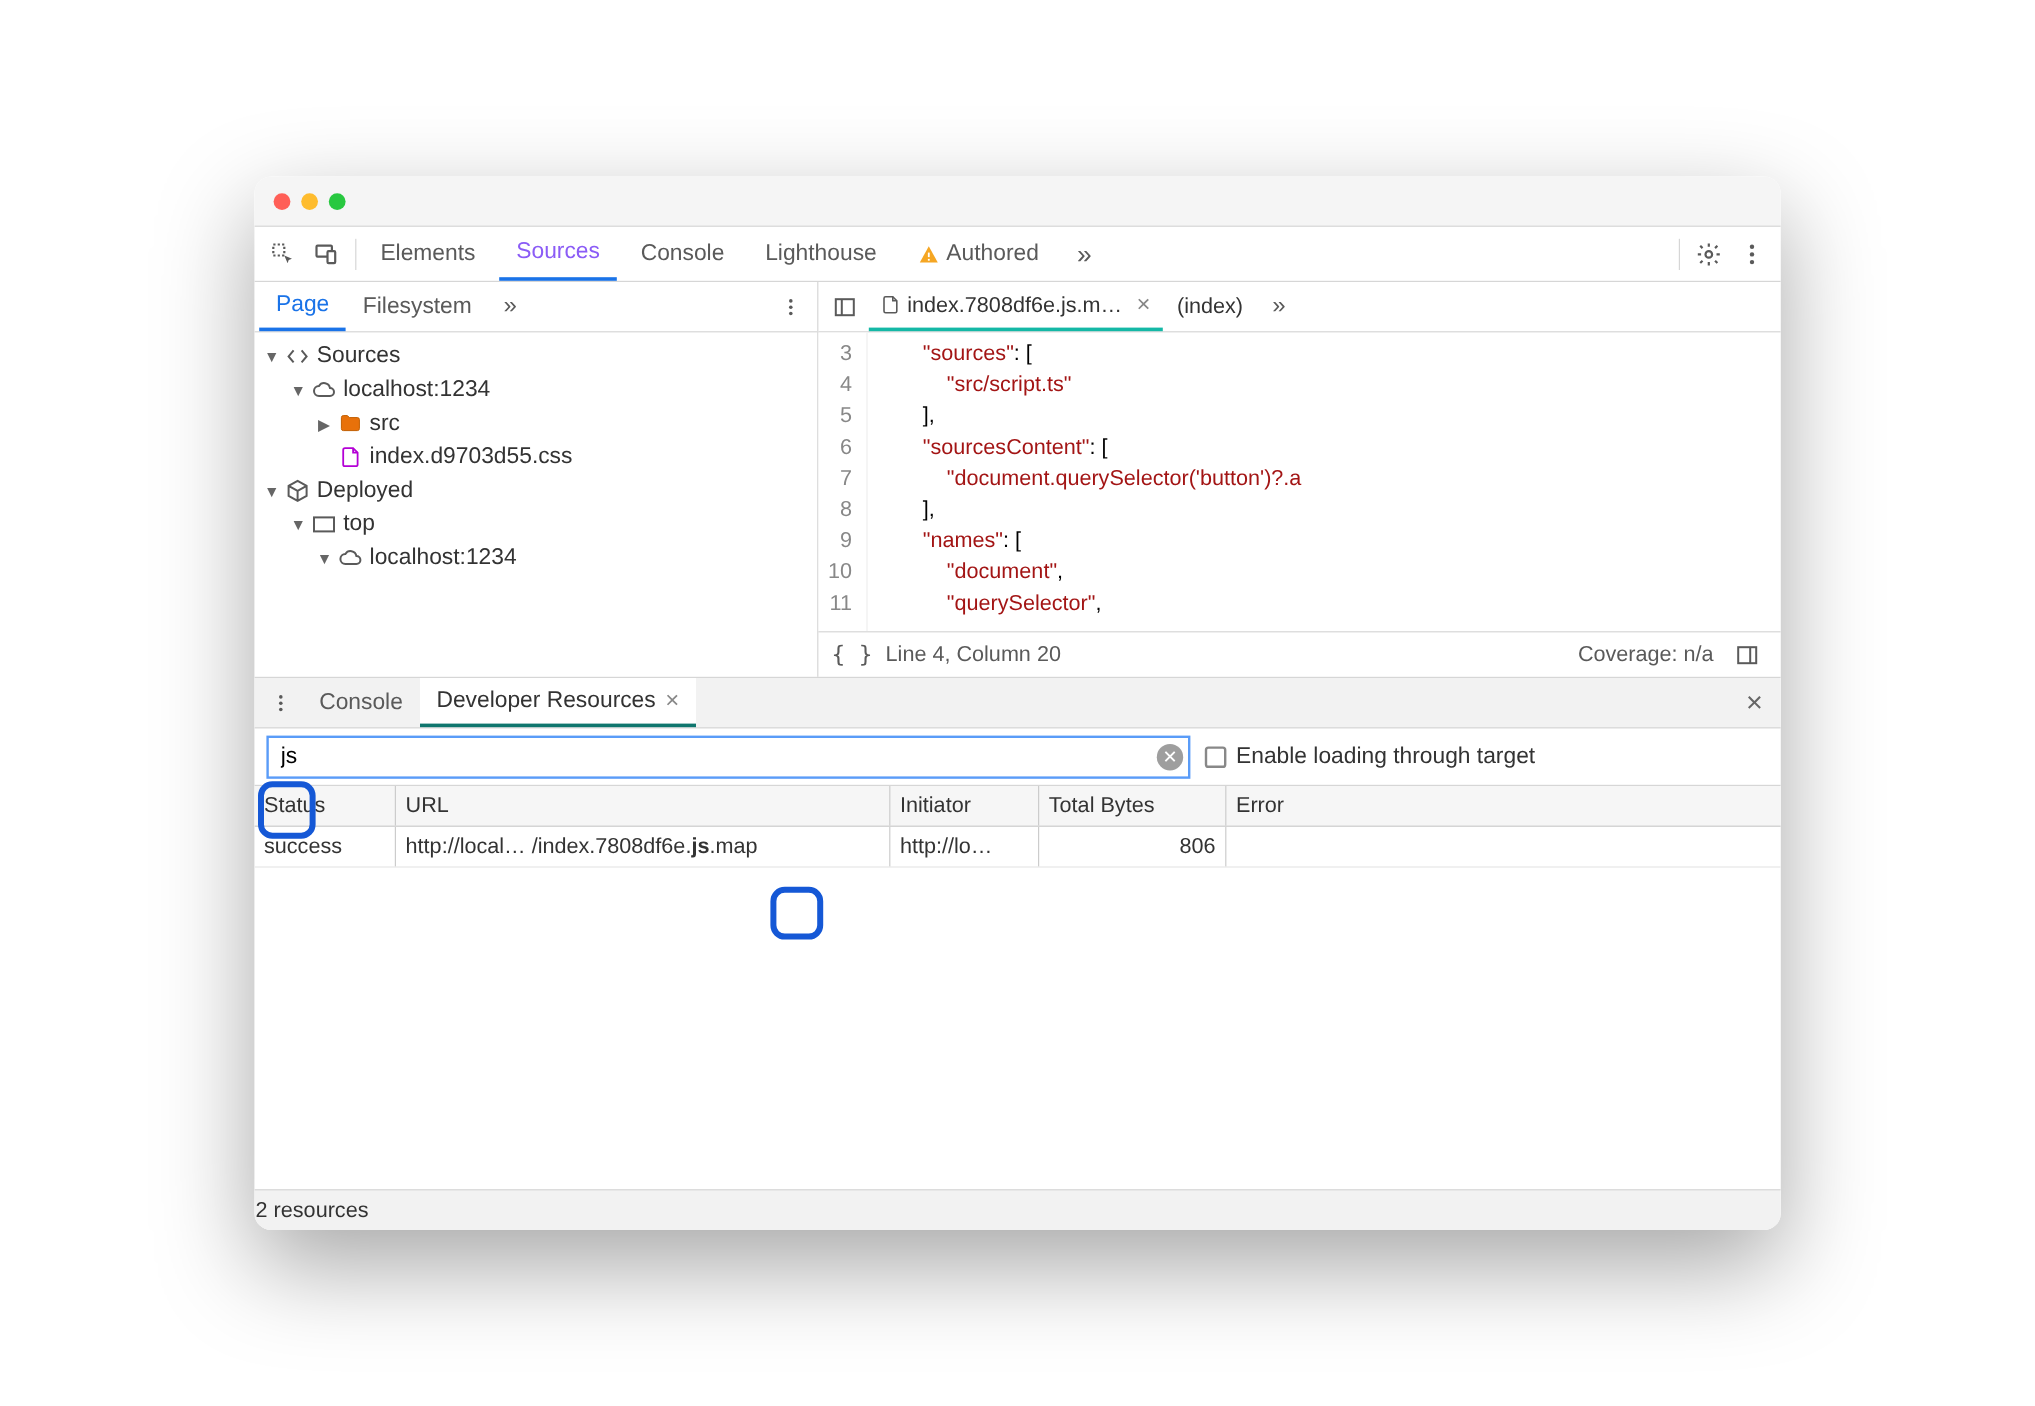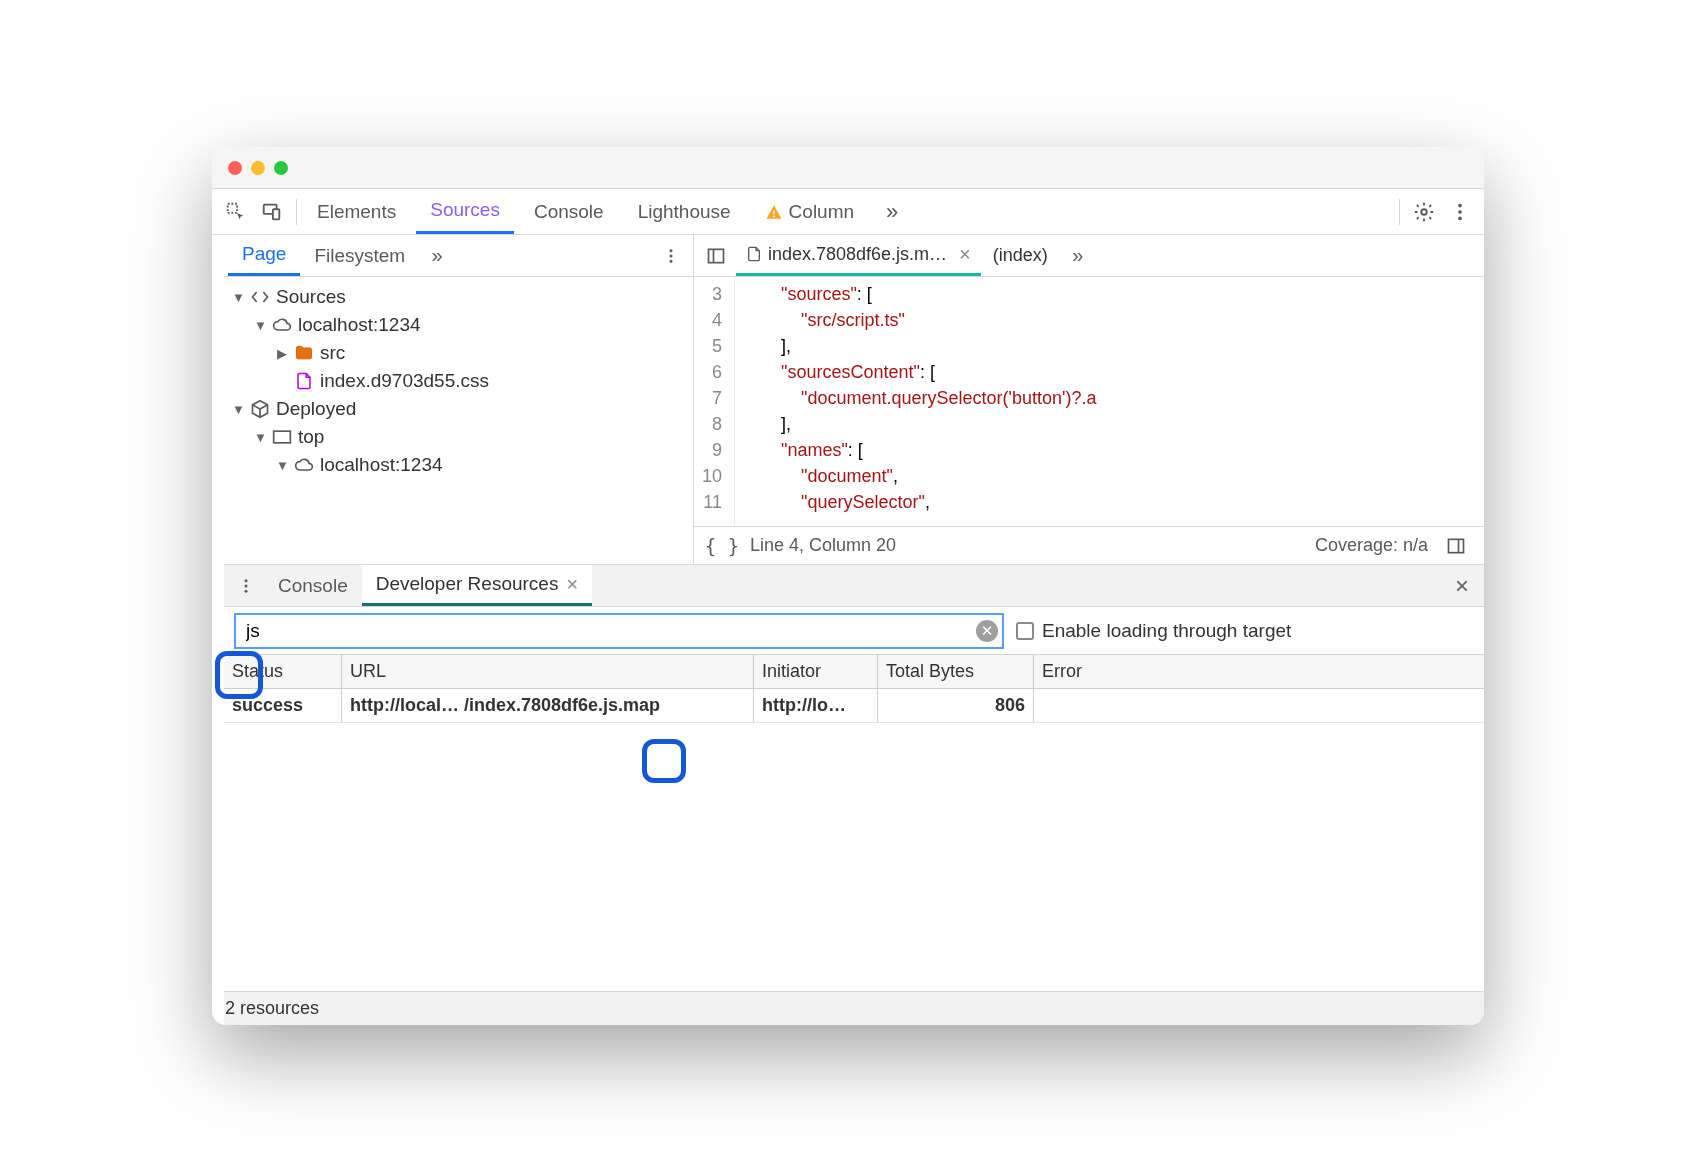--- a/index.html
+++ b/index.html
@@ -10,21 +10,21 @@
 .tl { width: 14px; height: 14px; border-radius: 50%; }
 .tl.red { background: #ff5f57; } .tl.yellow { background: #febc2e; } .tl.green { background: #28c840; }
 .titlebar-title { flex: 1; text-align: center; font-size: 18px; font-weight: 600; color: #333; }
 .toolbar { height: 46px; display: flex; align-items: center; border-bottom: 1px solid #d6d6d6; padding: 0 6px; }
 .tb-iconbtn { width: 36px; height: 36px; display: flex; align-items: center; justify-content: center; color: #5a5a5a; cursor: pointer; }
 .tb-sep { width: 1px; height: 26px; background: #d6d6d6; margin: 0 6px; }
 .main-tabs { display: flex; gap: 6px; flex: 1; height: 100%; align-items: center; }
 .main-tab { padding: 0 14px; height: 100%; display: flex; align-items: center; font-size: 19px; color: #5a5a5a; cursor: pointer; gap: 6px; }
 .main-tab.active { color: #8b5cf6; border-bottom: 3px solid #1a73e8; }
 .spacer { flex: 1; }
-.content { flex: 1; display: flex; flex-direction: column; min-height: 0; margin-left: 12px; }
+.content { flex: 1; display: flex; flex-direction: column; min-height: 0; }
 .upper { display: flex; height: 330px; border-bottom: 1px solid #d6d6d6; }
 .sidebar { width: 470px; border-right: 1px solid #d6d6d6; display: flex; flex-direction: column; }
 .sidebar-tabs { height: 42px; display: flex; align-items: center; border-bottom: 1px solid #d6d6d6; padding: 0 4px; }
 .sb-tab { padding: 0 14px; height: 100%; display: flex; align-items: center; font-size: 19px; color: #5a5a5a; cursor: pointer; }
 .sb-tab.active { color: #1a73e8; border-bottom: 3px solid #1a73e8; }
 .tree { flex: 1; overflow: auto; padding: 6px 4px; font-size: 19px; color: #333; }
 .tree-item { display: flex; align-items: center; gap: 6px; padding: 3px 4px; cursor: pointer; white-space: nowrap; }
 .tree .twisty { display: inline-block; color: #666; font-size: 13px; width: 12px; text-align: center; }
 .tree .icon { display: inline-flex; width: 20px; height: 20px; align-items: center; justify-content: center; }
 .ind0{padding-left:4px}.ind1{padding-left:26px}.ind2{padding-left:48px}
@@ -43,21 +43,21 @@
 .dr-tab.active { color: #333; background:#fff; border-bottom: 3px solid #0f766e; align-items: center; }
 .filter-row { height: 48px; display: flex; align-items: center; padding: 6px 10px; gap: 12px; border-bottom: 1px solid #d6d6d6; }
 .filter-wrap { position: relative; flex: 0 0 770px; }
 .filter-input { width: 100%; height: 36px; border: 2px solid #5a9cf8; padding: 0 36px 0 10px; font-size: 19px; outline: none; }
 .clear-btn { position: absolute; right: 6px; top: 50%; transform: translateY(-50%); width: 22px; height: 22px; border-radius: 50%; background: #9e9e9e; color: #fff; display: flex; align-items: center; justify-content: center; font-size: 15px; cursor: pointer; }
 .cb { width: 18px; height: 18px; border: 2px solid #888; border-radius: 3px; display: inline-block; }
 .checkbox-label { font-size: 19px; color: #333; display: flex; align-items: center; gap: 8px; cursor: pointer; }
 .table-head { display: flex; height: 34px; background: #f6f6f6; border-bottom: 1px solid #ccc; font-size: 18px; color: #333; }
 .th, .td { padding: 4px 8px; border-right: 1px solid #ccc; display: flex; align-items: center; overflow: hidden; text-overflow: ellipsis; white-space: nowrap; }
 .c-status{width:118px}.c-url{width:412px}.c-init{width:124px}.c-bytes{width:156px;justify-content:flex-end}.c-err{flex:1;border-right:none}
-.table-body { flex: 1; overflow: auto; font-weight: bold; }
+.table-body { flex: 1; overflow: auto; }
 .table-row { display: flex; height: 34px; border-bottom: 1px solid #e6e6e6; font-size: 18px; color: #333; }
 .statusbar { height: 34px; background: #f2f2f2; border-top: 1px solid #d6d6d6; display: flex; align-items: center; padding: 0 1px; font-size: 18px; color: #333; }
 .highlight-ring { position: absolute; border: 5px solid #1558d6; border-radius: 12px; pointer-events: none; }
 svg { display: block; }
 </style>
 </head>
 <body>
 
 <div class="window">
 
@@ -97,21 +97,21 @@
           <span>Lighthouse</span>
         </div>
       <div class="main-tab">
         <span style="color:#e8a23b">
           <svg width="18" height="18" viewBox="0 0 24 24">
               <path d="M12 3l10 18H2L12 3z" fill="#f5a623"></path>
               <rect x="11" y="10" width="2" height="5" fill="#fff"></rect>
               <rect x="11" y="17" width="2" height="2" fill="#fff"></rect>
             </svg>
         </span>
-        <span>Column</span>
+        <span>Authored</span>
       </div>
       <div class="tb-iconbtn" style="font-size:22px">»</div>
     </div>
     <div class="tb-sep"></div>
     <div class="tb-iconbtn">
       <svg width="22" height="22" viewBox="0 0 24 24" fill="none" stroke="#5a5a5a" stroke-width="2">
           <circle cx="12" cy="12" r="3"></circle>
           <path d="M12 2v3M12 19v3M4.2 4.2l2.1 2.1M17.7 17.7l2.1 2.1M2 12h3M19 12h3M4.2 19.8l2.1-2.1M17.7 6.3l2.1-2.1"></path>
         </svg>
     </div>

